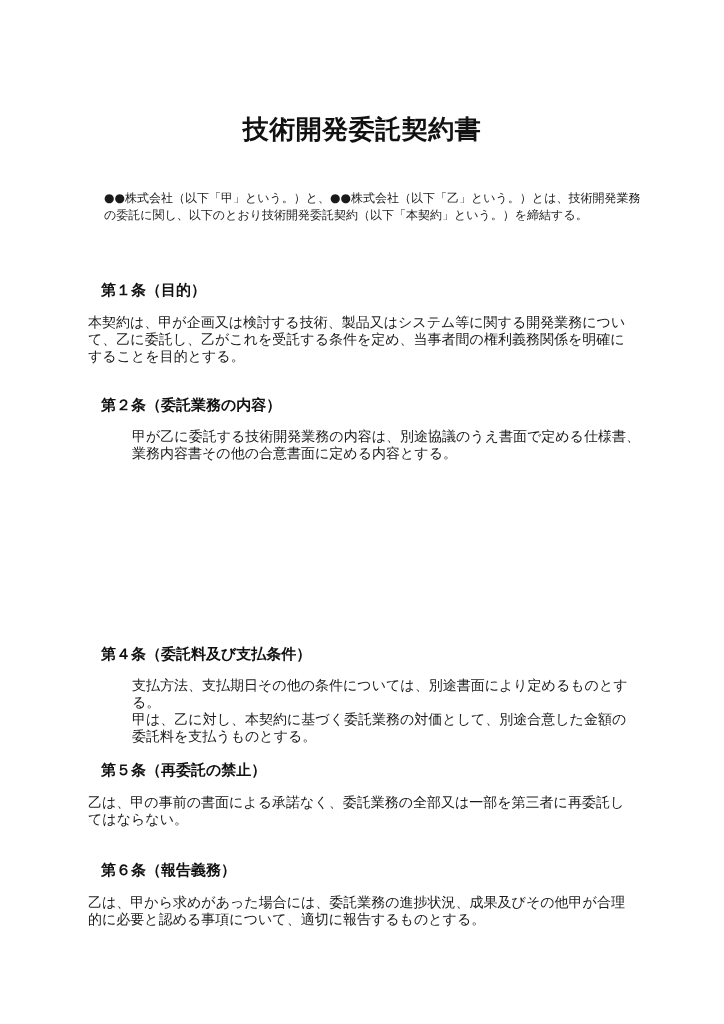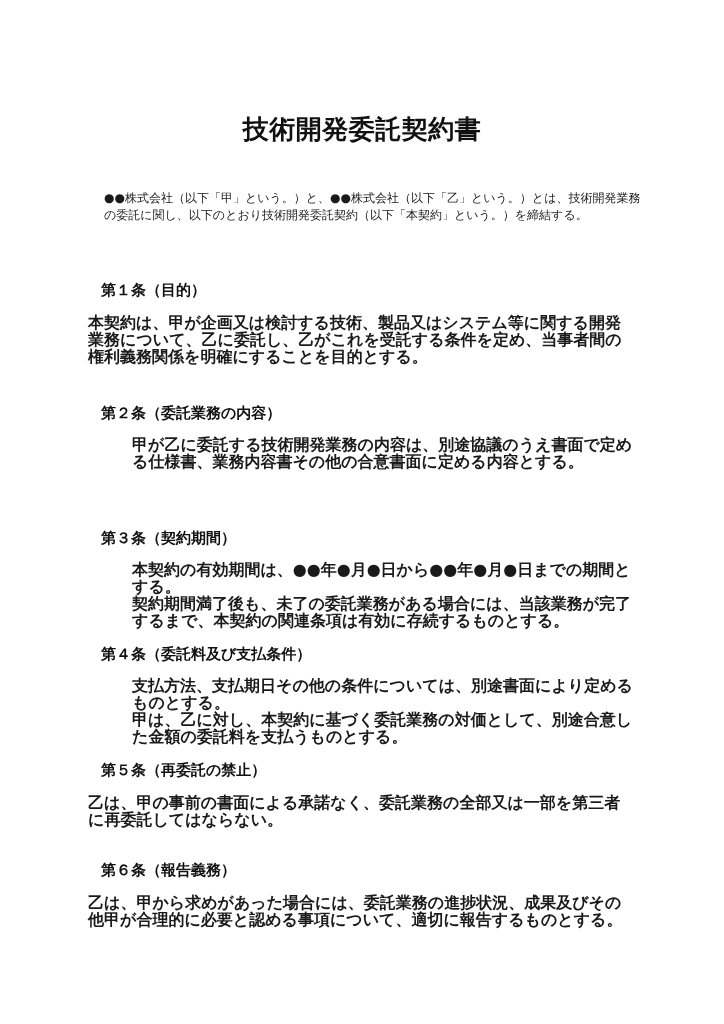--- a/index.html
+++ b/index.html
@@ -51,35 +51,34 @@
     }
     .article h2 {
       margin: 13px;
       font-size: 15px;
       font-weight: bold;
       line-height: 20px;
       color: #111;
     }
     .article p {
       margin: 0;
-      font-size: 16px;
+      font-size: 14px;
       line-height: 17px;
-      font-weight: bold;
     }
     .body-flush {
       margin-top: 14px !important;
       width: 548px;
     }
     .body-indent {
       padding-left: 44px;
       width: 508px;
     }
     .clauses { }
     .a1 { top: 267px; }
-    .a2 { top: 390px; }
+    .a2 { top: 382px; }
     .a3 { top: 515px; }
     .a4 { top: 631px; }
     .a5 { top: 747px; }
     .a6 { top: 847px; }
   </style>
 </head>
 <body>
 
 <div class="page">
 
@@ -92,27 +91,20 @@
     <p class="body-flush">本契約は、甲が企画又は検討する技術、製品又はシステム等に関する開発業務について、乙に委託し、乙がこれを受託する条件を定め、当事者間の権利義務関係を明確にすることを目的とする。</p>
   </section>
 
   <section class="article a2">
     <h2>第２条（委託業務の内容）</h2>
     <div class="clauses">
       <p class="body-indent">甲が乙に委託する技術開発業務の内容は、別途協議のうえ書面で定める仕様書、業務内容書その他の合意書面に定める内容とする。</p>
     </div>
   </section>
 
-  <section class="article a3">
-    <h2>第３条（契約期間）</h2>
-    <div class="clauses">
-      <p class="body-indent">本契約の有効期間は、●●年●月●日から●●年●月●日までの期間とする。</p>
-      <p class="body-indent">契約期間満了後も、未了の委託業務がある場合には、当該業務が完了するまで、本契約の関連条項は有効に存続するものとする。</p>
-    </div>
-  </section>
 
   <section class="article a4">
     <h2>第４条（委託料及び支払条件）</h2>
     <div class="clauses">
       <p class="body-indent">支払方法、支払期日その他の条件については、別途書面により定めるものとする。</p>
       <p class="body-indent">甲は、乙に対し、本契約に基づく委託業務の対価として、別途合意した金額の委託料を支払うものとする。</p>
     </div>
   </section>
 
   <section class="article a5">

